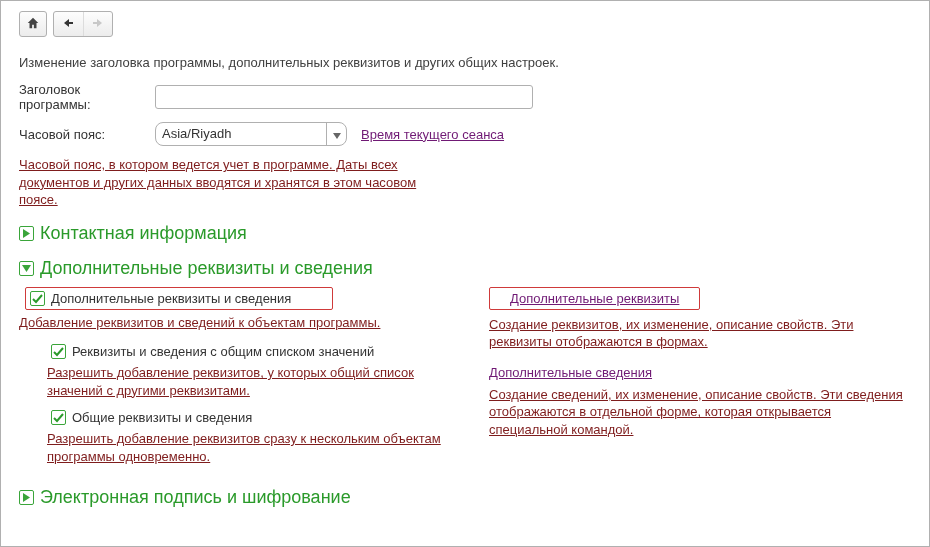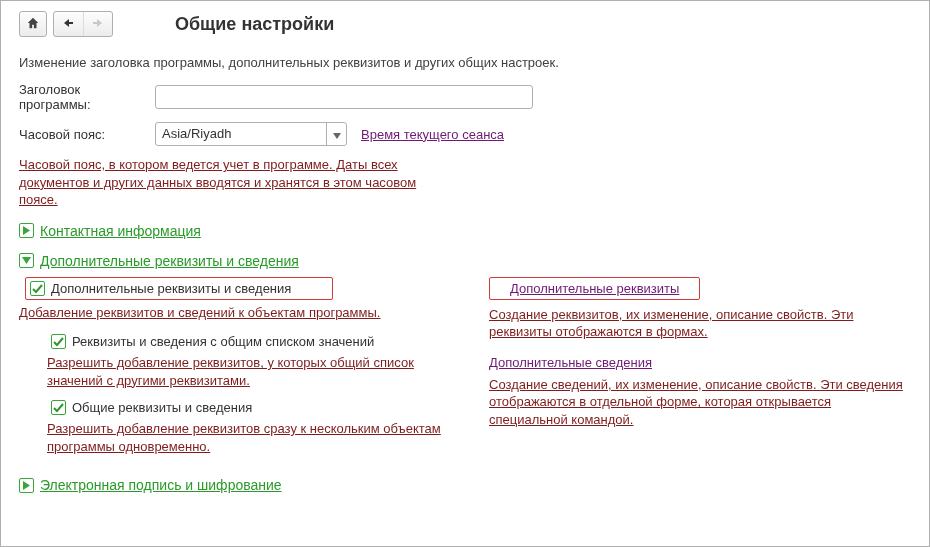--- a/index.html
+++ b/index.html
@@ -61,21 +61,21 @@
     height: 24px;
     padding: 2px 6px;
     font-size:13px;
     width: 378px;
     background:#fff;
   }
   .combo {
     display:inline-flex;
     align-items:stretch;
     border:1px solid #b0b0b0;
-    border-radius:3px;
+    border-radius:8px;
     height:24px;
     width: 192px;
     background:#fff;
   }
   .combo .combo-text {
     flex:1;
     padding:3px 6px;
     font-size:13px;
   }
   .combo .combo-btn {
@@ -106,21 +106,21 @@
     border:1px solid #3aa53a;
     border-radius:2px;
     display:inline-flex;
     align-items:center;
     justify-content:center;
     color:#3aa53a;
     font-size:11px;
     line-height:1;
     margin-right:6px;
   }
-  .section-title { color:#2a9a2a; font-size:14px;text-decoration:underline; }
+  .section-title { color:#2a9a2a; font-size:18px; }
   .columns {
     display:flex;
     margin-top:8px;
     gap: 30px;
   }
   .col-left { width: 440px; }
   .col-right { flex:1; }
   .check-row {
     display:flex;
     align-items:center;
@@ -173,21 +173,20 @@
       </span>
     </div>
     <div class="half right">
       <span>
         <svg width="12" height="12" viewBox="0 0 12 12">
               <path fill="#c8c8c8" d="M5 2 L10 6 L5 10 L5 7 L1 7 L1 5 L5 5 Z"></path>
             </svg>
       </span>
     </div>
   </div>
-  <div class="title">Общие настройки</div>
 </div>
 
 <div class="desc">Изменение заголовка программы, дополнительных реквизитов и других общих настроек.</div>
 
 <div class="form-row">
   <label>Заголовок программы:</label>
   <input class="text-input" type="text" value="" style="">
 </div>
 
 <div class="form-row">

